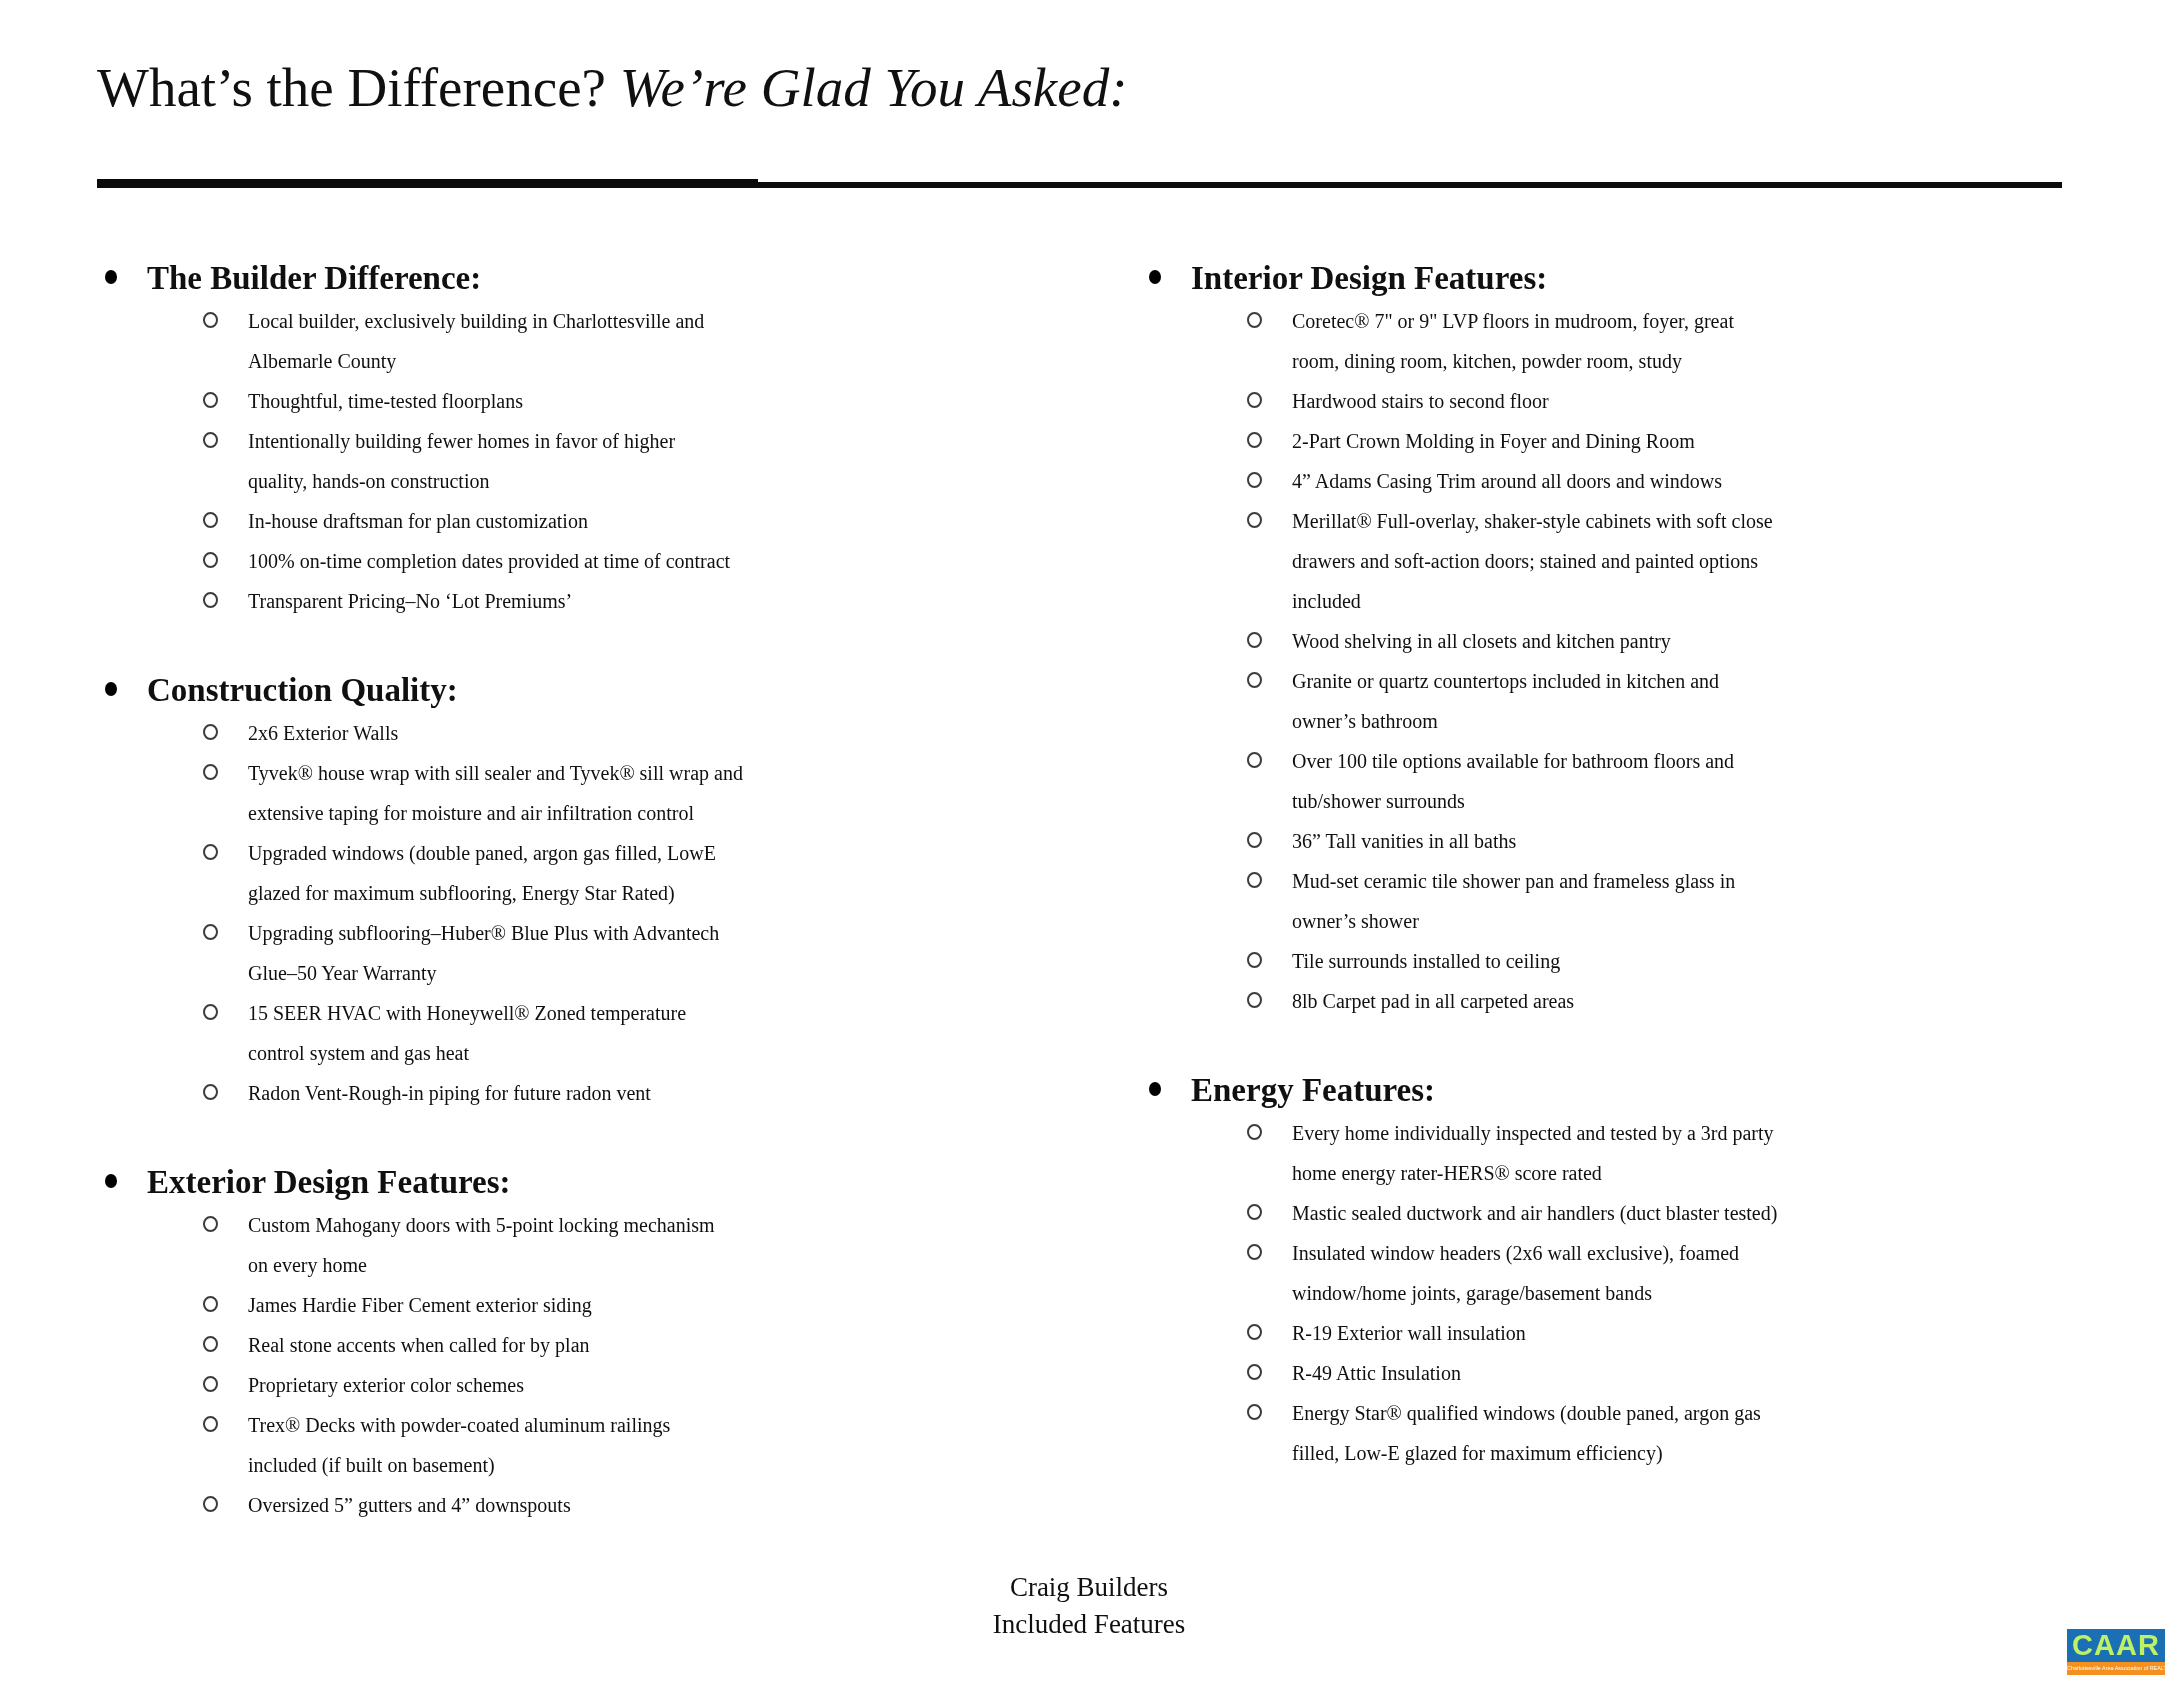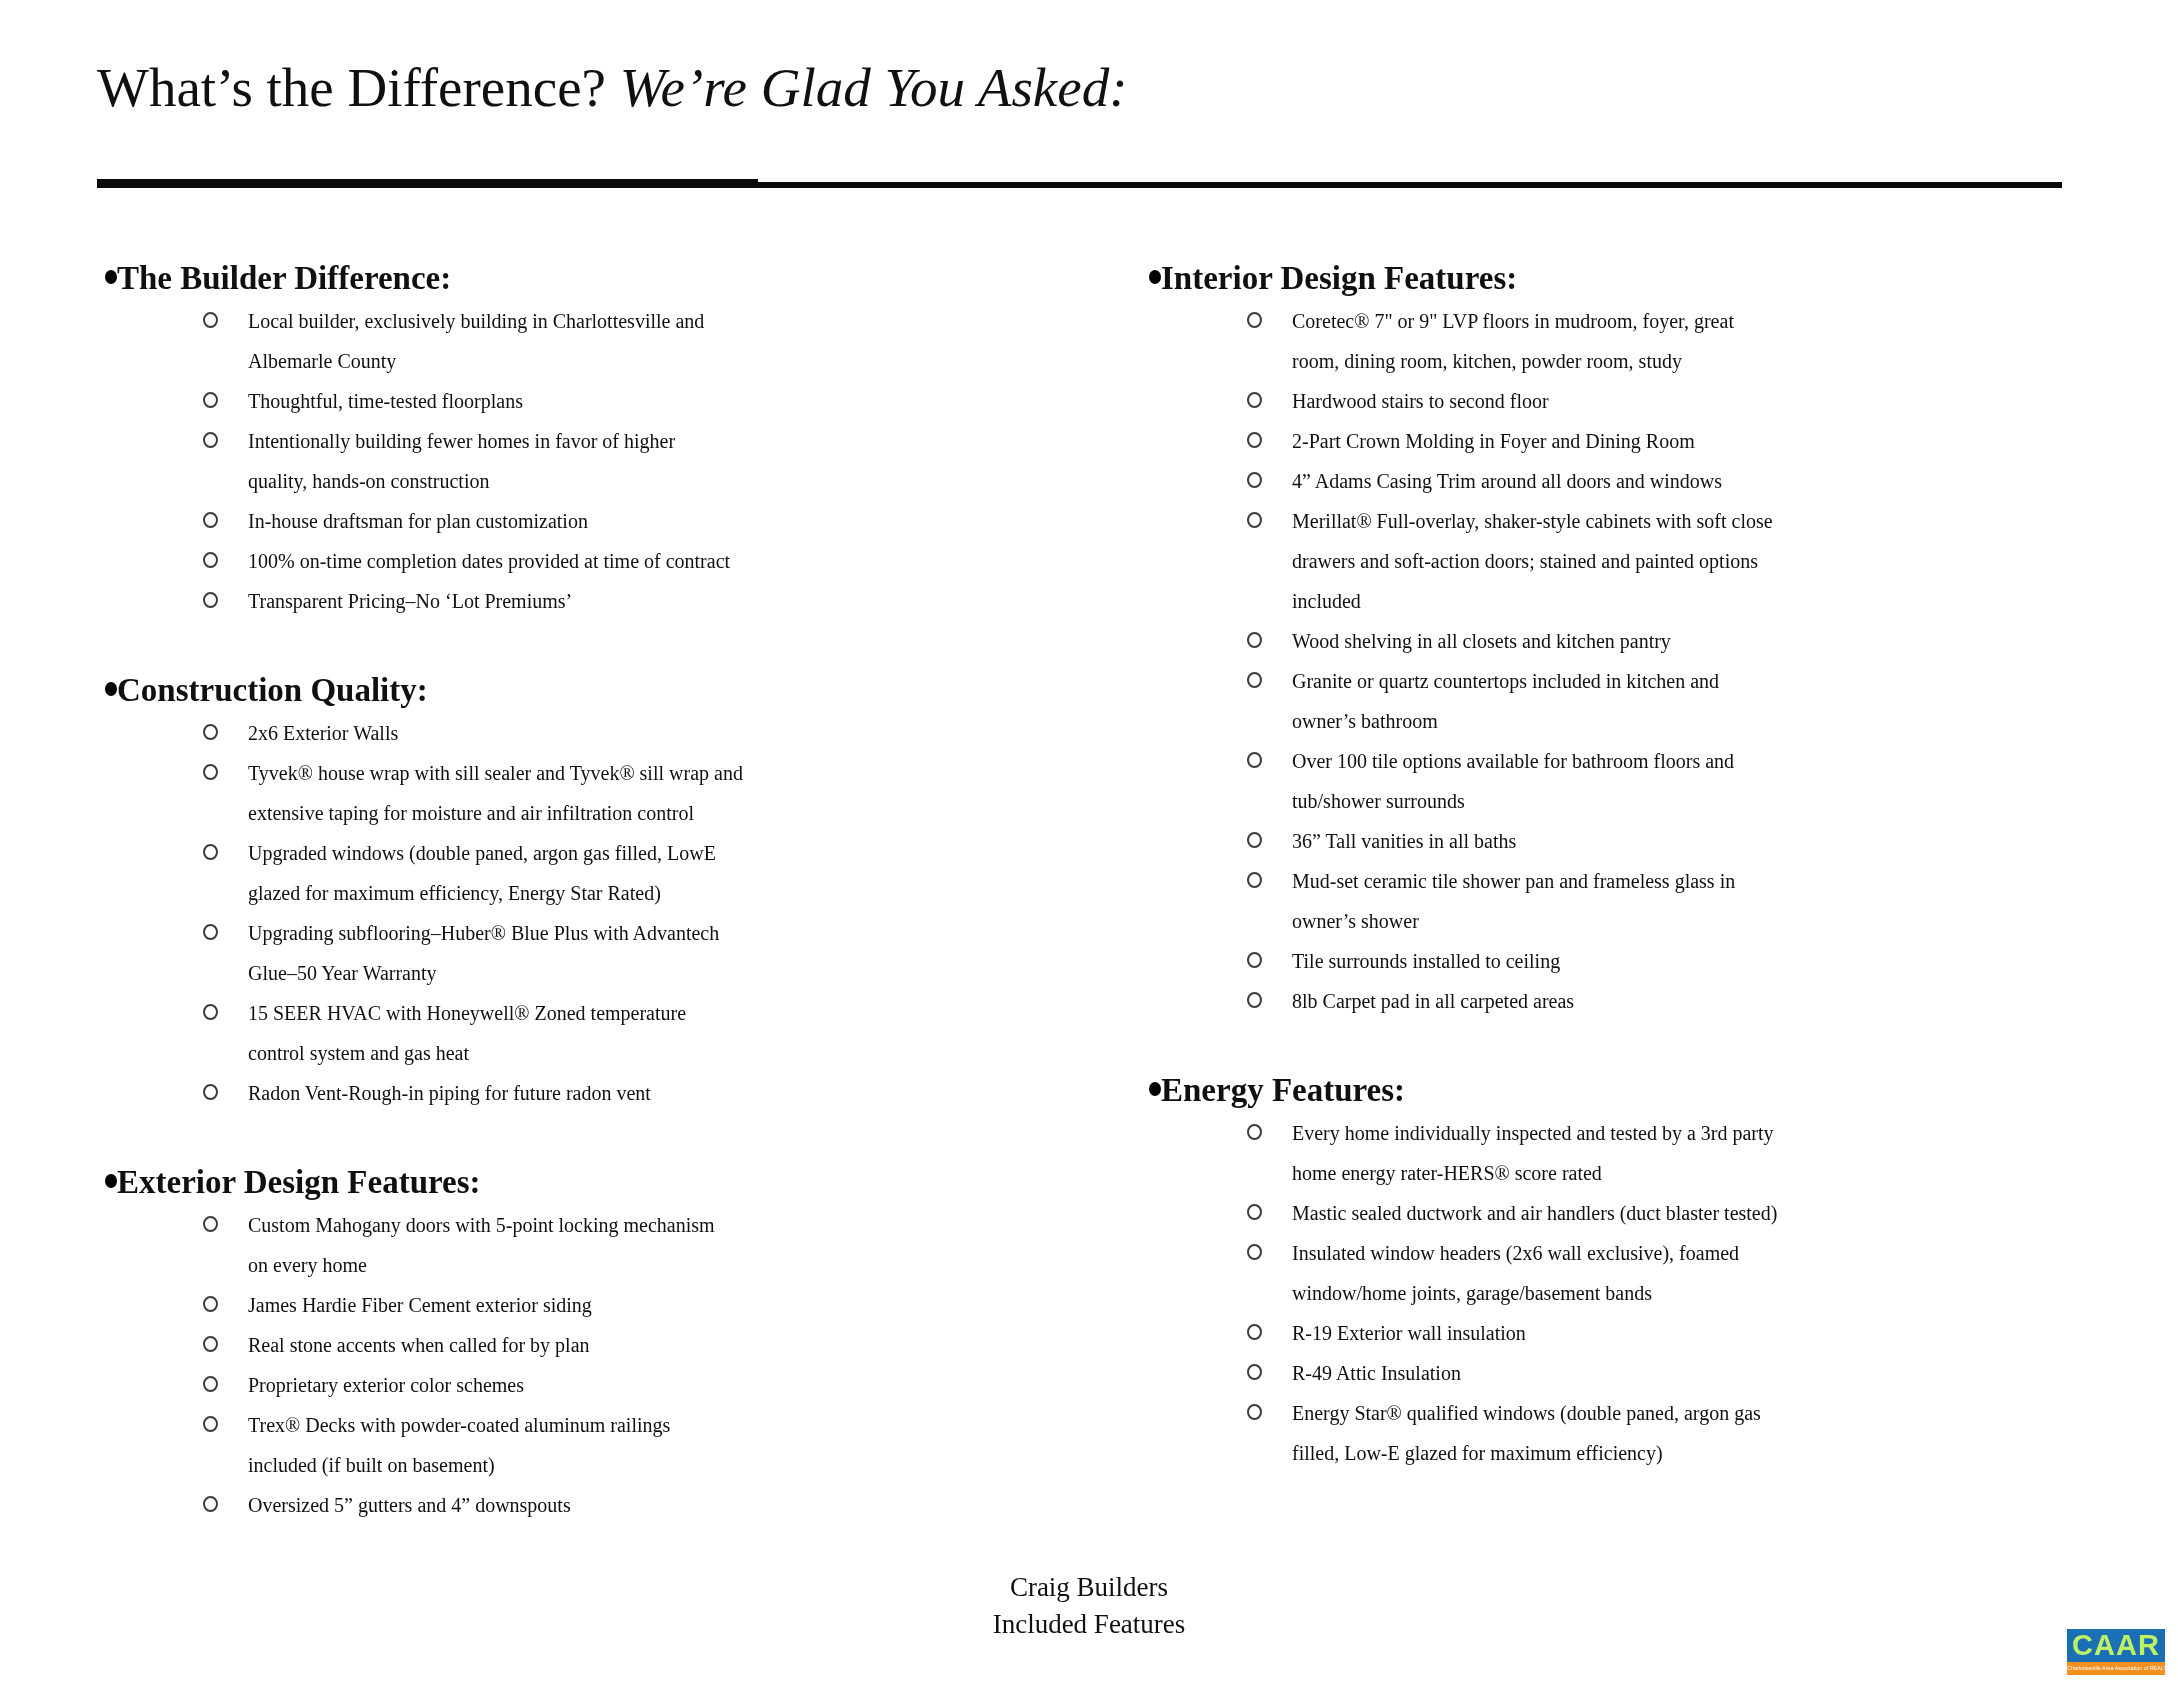--- a/index.html
+++ b/index.html
@@ -22,21 +22,21 @@
   .rule-b{position:absolute;left:758px;top:182px;width:1304px;height:6px;background:#0b0b0b;}
   .col{position:absolute;top:255px;}
   .col-left{left:99px;width:1020px;}
   .col-right{left:1143px;width:1000px;}
   .section{margin-bottom:46px;}
   .heading-row{display:flex;align-items:flex-start;font-weight:bold;font-size:33px;line-height:46px;}
   .b1{
     flex:none;width:12px;height:14px;border-radius:50%;
     background:#000;margin:15px 0 0 6px;
   }
-  .heading-text{}
+  .heading-text{margin-left:30px;}
   .item-row{display:flex;align-items:flex-start;font-size:20px;line-height:40px;padding-left:104px;}
   .b2{
     flex:none;width:15px;height:16px;border-radius:50%;
     border:2px solid #3c3c3c;box-sizing:border-box;
     margin-top:11px;background:transparent;
   }
   .item-text{margin-left:30px;white-space:pre-line;}
   .footer{
     position:absolute;left:0;top:1569px;width:2178px;
     text-align:center;font-size:27px;line-height:37px;
@@ -120,21 +120,21 @@
 
   <div class="item-row">
     <span class="b2"></span>
     <span class="item-text">Tyvek® house wrap with sill sealer and Tyvek® sill wrap and
 extensive taping for moisture and air infiltration control</span>
   </div>
 
   <div class="item-row">
     <span class="b2"></span>
     <span class="item-text">Upgraded windows (double paned, argon gas filled, LowE
-glazed for maximum efficiency, Energy Star Rated)</span>
+glazed for maximum subflooring, Energy Star Rated)</span>
   </div>
 
   <div class="item-row">
     <span class="b2"></span>
     <span class="item-text">Upgrading subflooring–Huber® Blue Plus with Advantech
 Glue–50 Year Warranty</span>
   </div>
 
   <div class="item-row">
     <span class="b2"></span>

